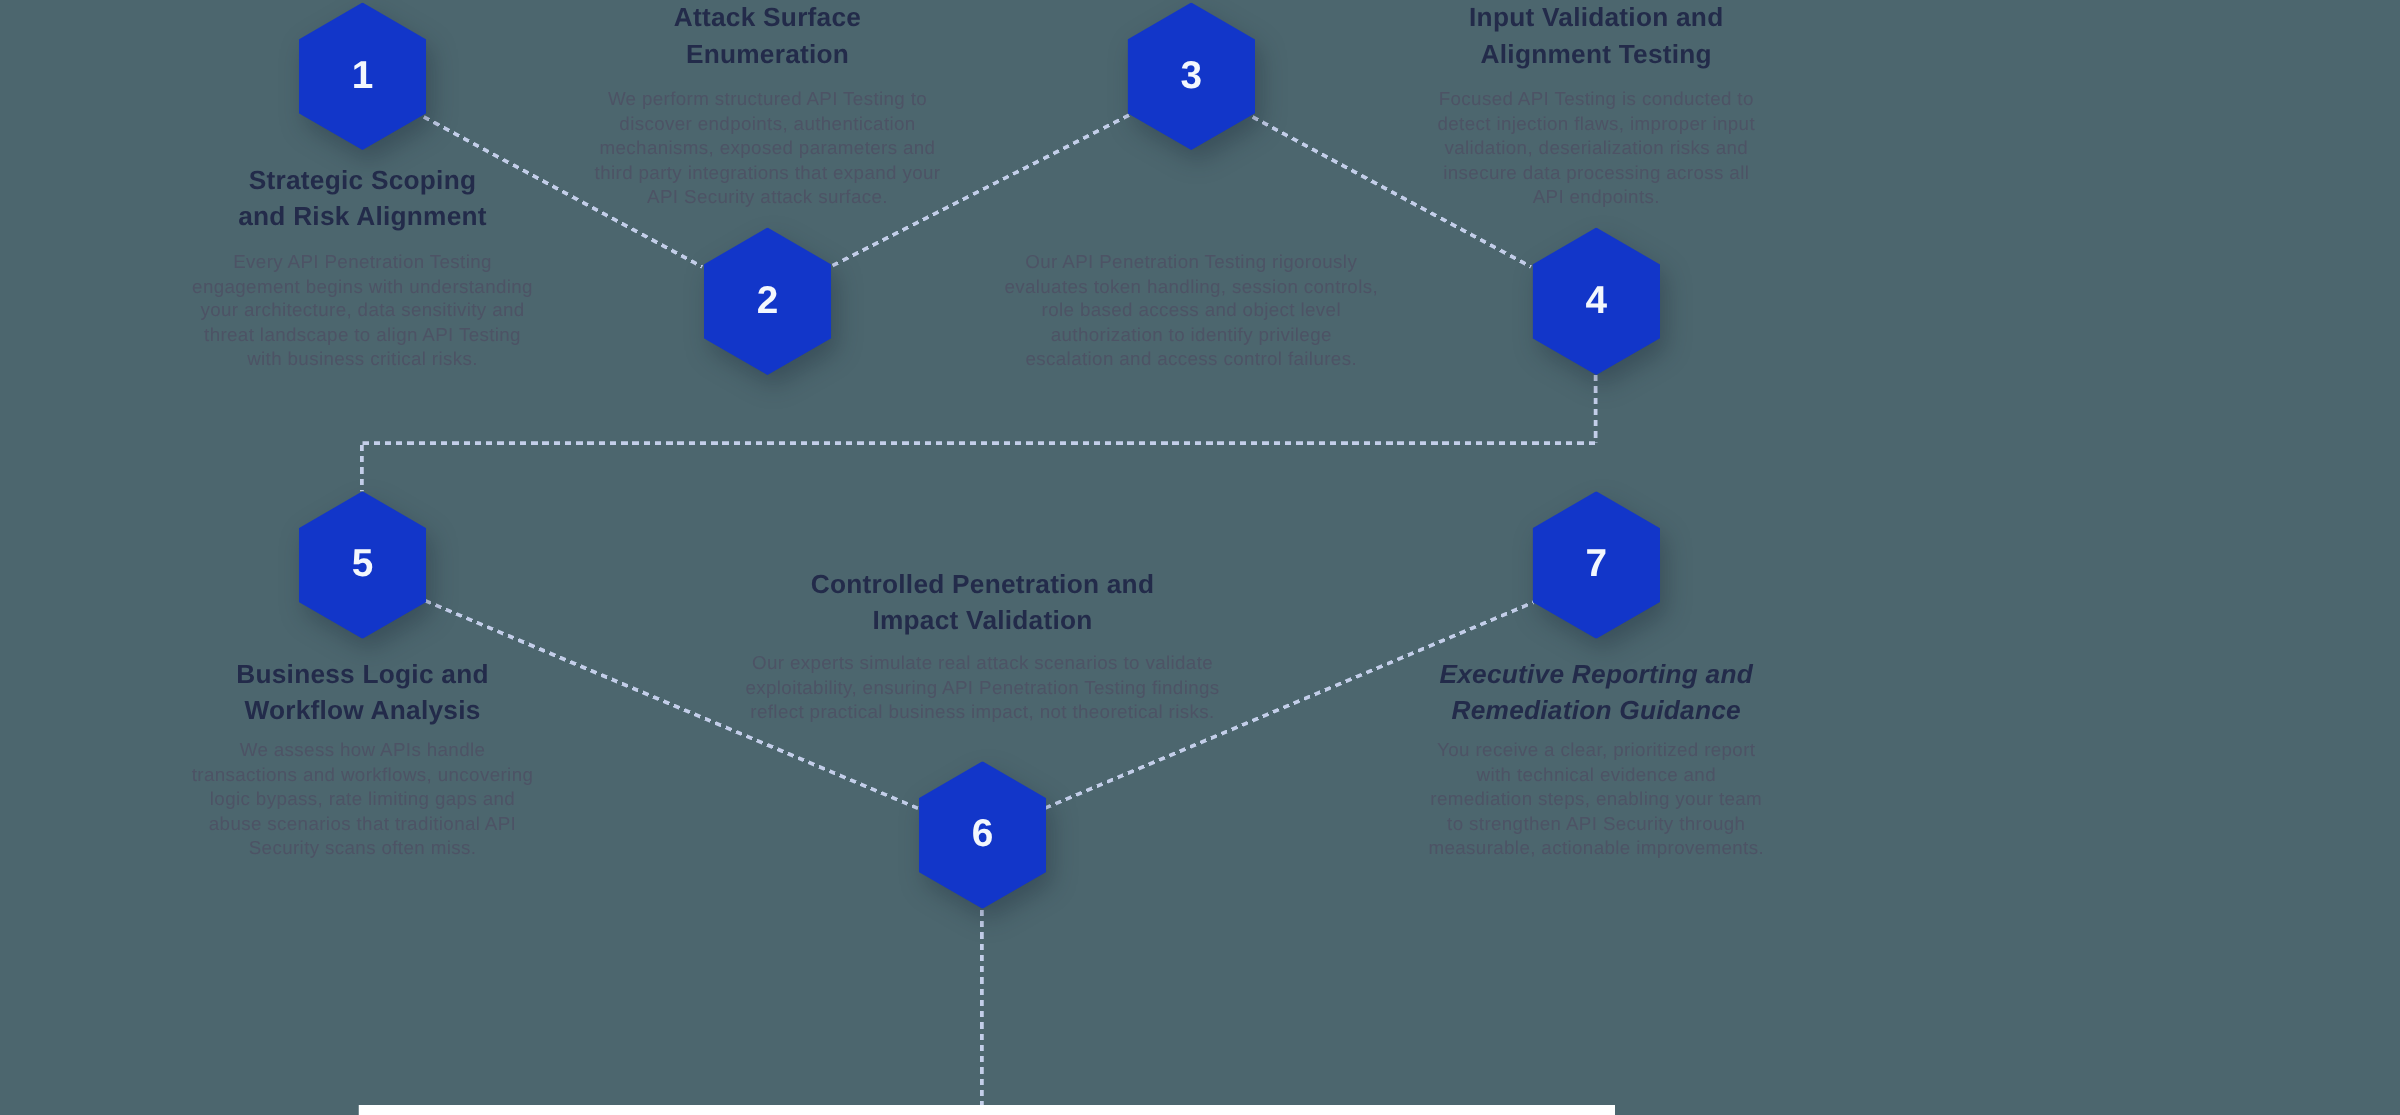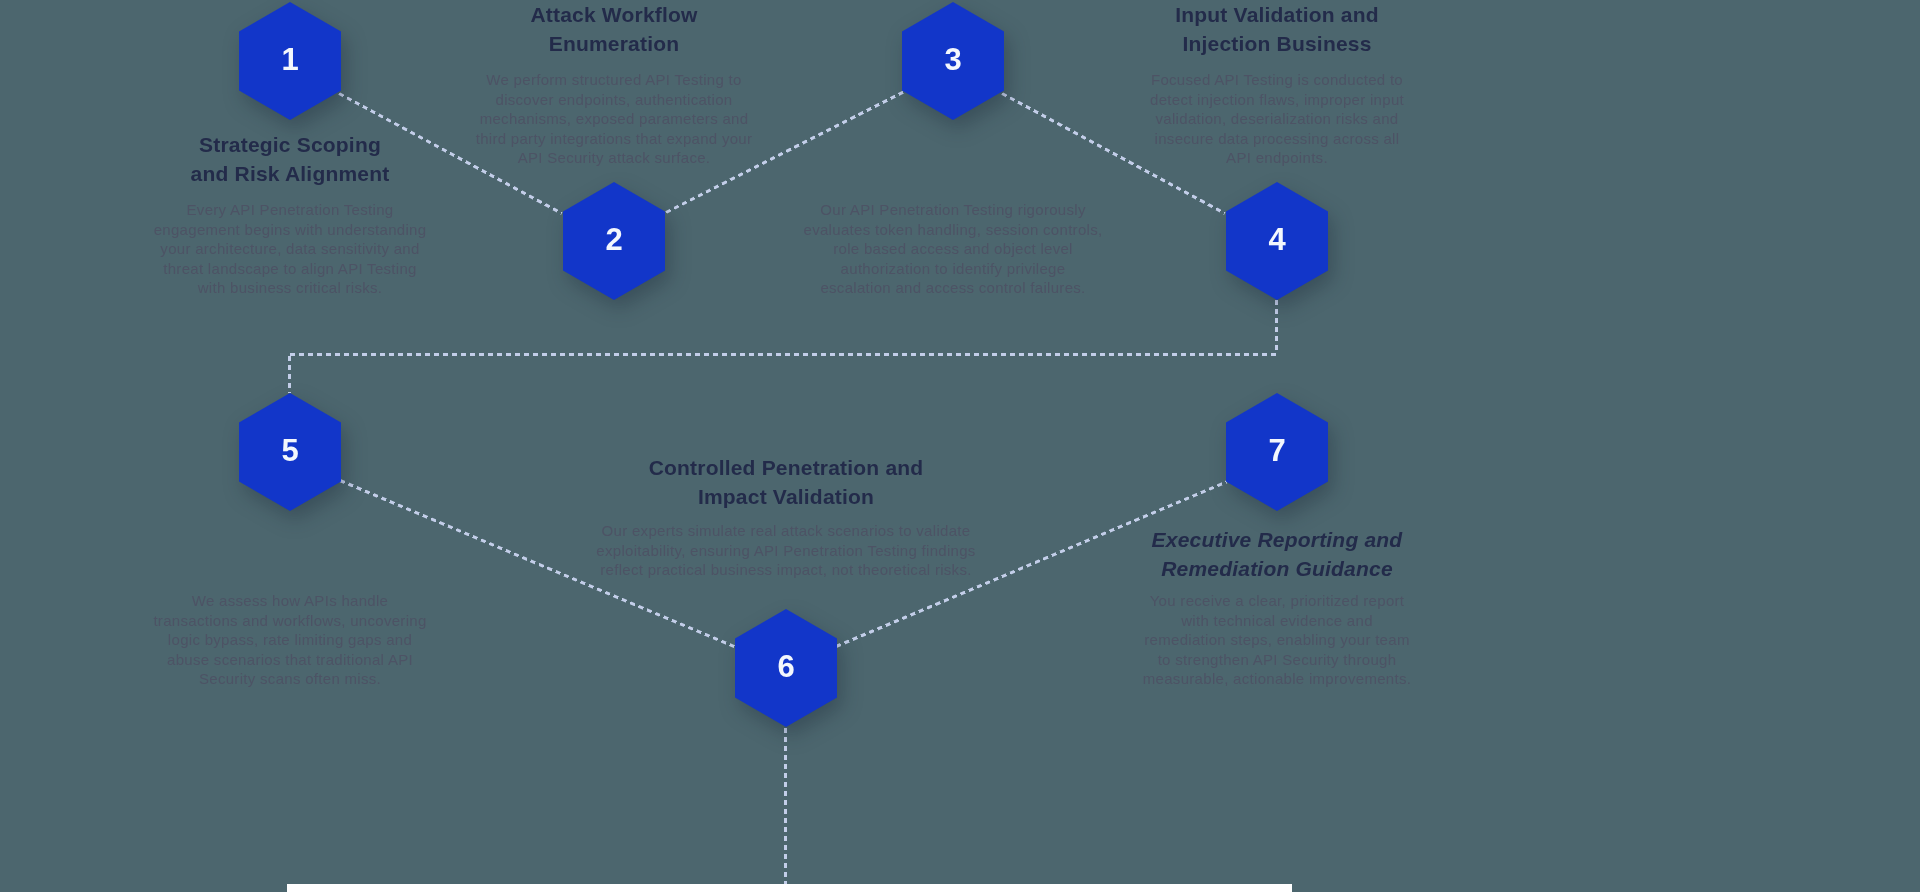--- a/index.html
+++ b/index.html
@@ -102,21 +102,21 @@
     </div>
   </div>
   <div class="step-title" style="left:120px; top:130px; width:340px;">Strategic Scoping
 and Risk Alignment</div>
   <div class="step-body" style="left:110px; top:200px; width:360px;">Every API Penetration Testing
 engagement begins with understanding
 your architecture, data sensitivity and
 threat landscape to align API Testing
 with business critical risks.</div>
 
-  <div class="step-title" style="left:444px; top:0px; width:340px;">Attack Workflow
+  <div class="step-title" style="left:444px; top:0px; width:340px;">Attack Surface
 Enumeration</div>
   <div class="step-body" style="left:434px; top:70px; width:360px;">We perform structured API Testing to
 discover endpoints, authentication
 mechanisms, exposed parameters and
 third party integrations that expand your
 API Security attack surface.</div>
   <div class="hex-wrap" style="left:563px; top:182px;">
     <div class="hex">
       <span class="num">2</span>
     </div>
@@ -127,37 +127,39 @@
       <span class="num">3</span>
     </div>
   </div>
   <div class="step-body" style="left:773px; top:200px; width:360px;">Our API Penetration Testing rigorously
 evaluates token handling, session controls,
 role based access and object level
 authorization to identify privilege
 escalation and access control failures.</div>
 
   <div class="step-title" style="left:1107px; top:0px; width:340px;">Input Validation and
-Injection Business</div>
+Alignment Testing</div>
   <div class="step-body" style="left:1097px; top:70px; width:360px;">Focused API Testing is conducted to
 detect injection flaws, improper input
 validation, deserialization risks and
 insecure data processing across all
 API endpoints.</div>
   <div class="hex-wrap" style="left:1226px; top:182px;">
     <div class="hex">
       <span class="num">4</span>
     </div>
   </div>
 
   <div class="hex-wrap" style="left:239px; top:393px;">
     <div class="hex">
       <span class="num">5</span>
     </div>
   </div>
+  <div class="step-title" style="left:120px; top:525px; width:340px;">Business Logic and
+Workflow Analysis</div>
   <div class="step-body" style="left:110px; top:591px; width:360px;">We assess how APIs handle
 transactions and workflows, uncovering
 logic bypass, rate limiting gaps and
 abuse scenarios that traditional API
 Security scans often miss.</div>
 
   <div class="step-title" style="left:606px; top:453px; width:360px;">Controlled Penetration and
 Impact Validation</div>
   <div class="step-body" style="left:556px; top:521px; width:460px;">Our experts simulate real attack scenarios to validate
 exploitability, ensuring API Penetration Testing findings

